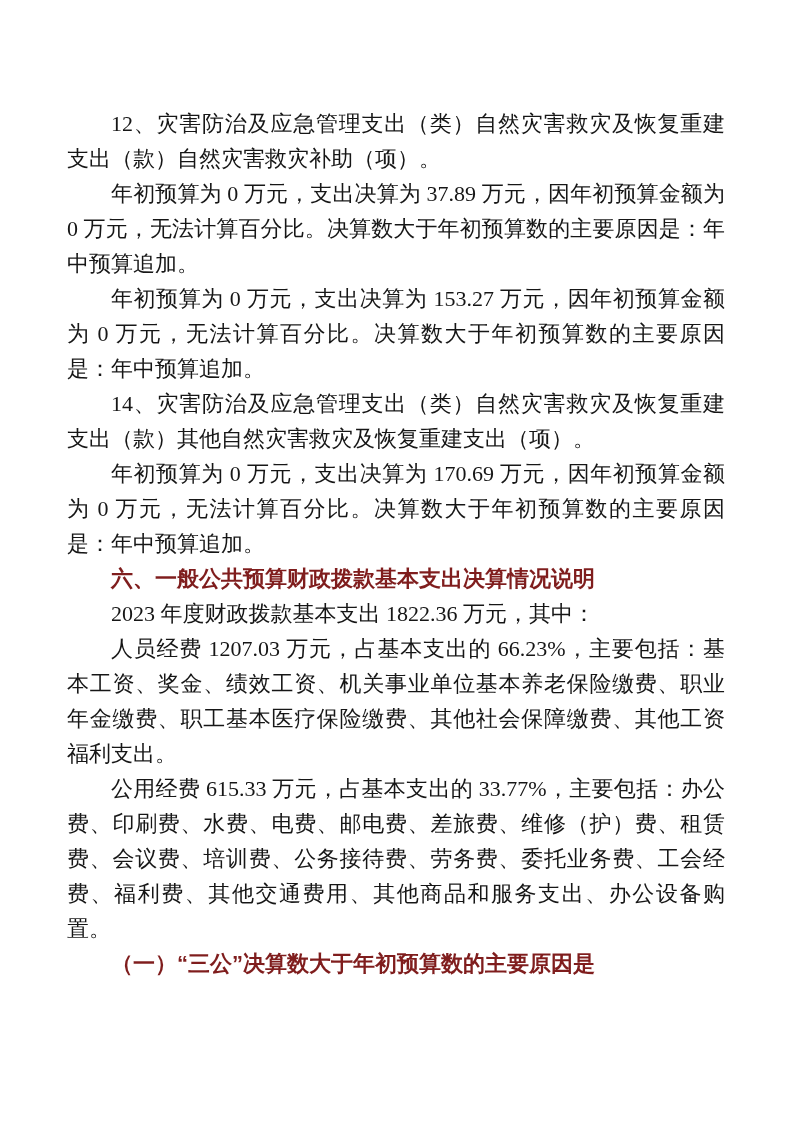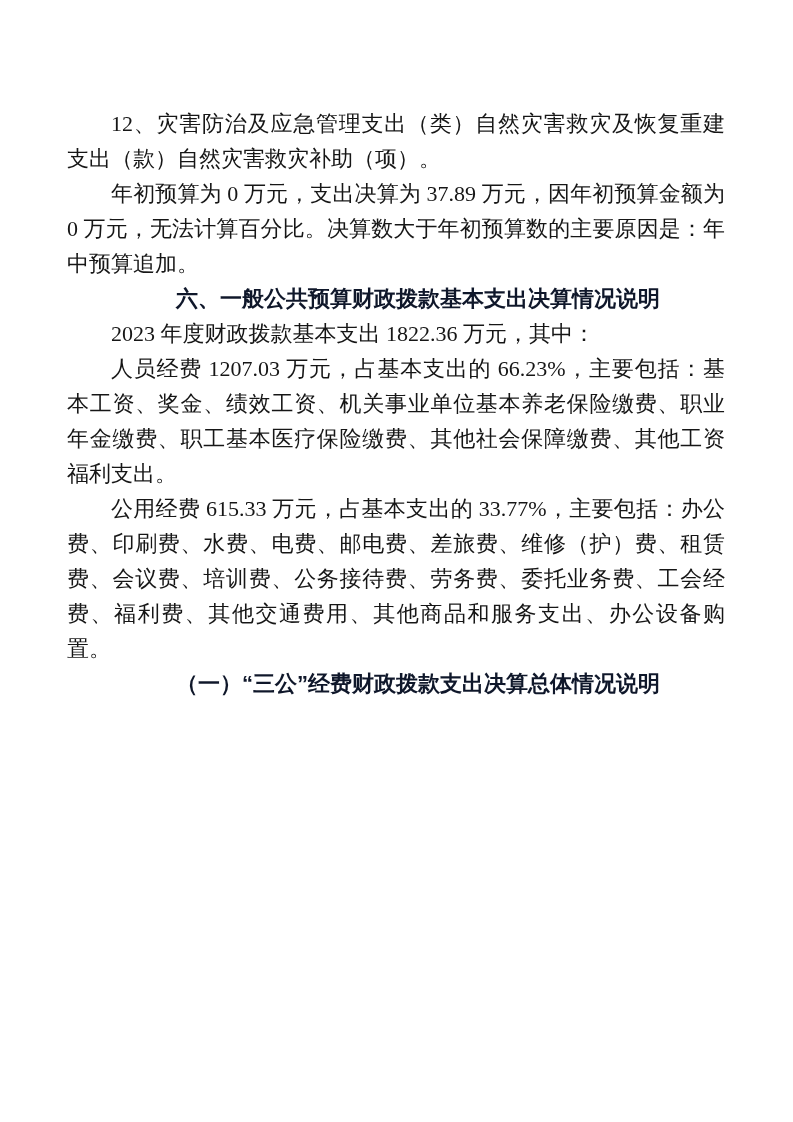--- a/index.html
+++ b/index.html
@@ -24,28 +24,31 @@
   .page p {
     margin: 0;
     padding: 0;
     text-indent: 2em;
     text-align: justify;
     word-break: break-all;
   }
   .page p.heading {
     font-family: "Liberation Sans", "DejaVu Sans", sans-serif;
     font-weight: bold;
-    color: #0f172a;
-    text-align: center;
+    color: #7f1d1d;
+    text-align: left;
   }
 </style>
 </head>
 <body>
 
 <div class="page">
   <p class="body">12、灾害防治及应急管理支出（类）自然灾害救灾及恢复重建支出（款）自然灾害救灾补助（项）。</p>
   <p class="body">年初预算为 0 万元，支出决算为 37.89 万元，因年初预算金额为 0 万元，无法计算百分比。决算数大于年初预算数的主要原因是：年中预算追加。</p>
+  <p class="body">年初预算为 0 万元，支出决算为 153.27 万元，因年初预算金额为 0 万元，无法计算百分比。决算数大于年初预算数的主要原因是：年中预算追加。</p>
+  <p class="body">14、灾害防治及应急管理支出（类）自然灾害救灾及恢复重建支出（款）其他自然灾害救灾及恢复重建支出（项）。</p>
+  <p class="body">年初预算为 0 万元，支出决算为 170.69 万元，因年初预算金额为 0 万元，无法计算百分比。决算数大于年初预算数的主要原因是：年中预算追加。</p>
   <p class="heading">六、一般公共预算财政拨款基本支出决算情况说明</p>
   <p class="body">2023 年度财政拨款基本支出 1822.36 万元，其中：</p>
   <p class="body">人员经费 1207.03 万元，占基本支出的 66.23%，主要包括：基本工资、奖金、绩效工资、机关事业单位基本养老保险缴费、职业年金缴费、职工基本医疗保险缴费、其他社会保障缴费、其他工资福利支出。</p>
   <p class="body">公用经费 615.33 万元，占基本支出的 33.77%，主要包括：办公费、印刷费、水费、电费、邮电费、差旅费、维修（护）费、租赁费、会议费、培训费、公务接待费、劳务费、委托业务费、工会经费、福利费、其他交通费用、其他商品和服务支出、办公设备购置。</p>
-  <p class="heading">（一）“三公”经费财政拨款支出决算总体情况说明</p>
+  <p class="heading">（一）“三公”决算数大于年初预算数的主要原因是</p>
 </div>
 
 </body></html>

